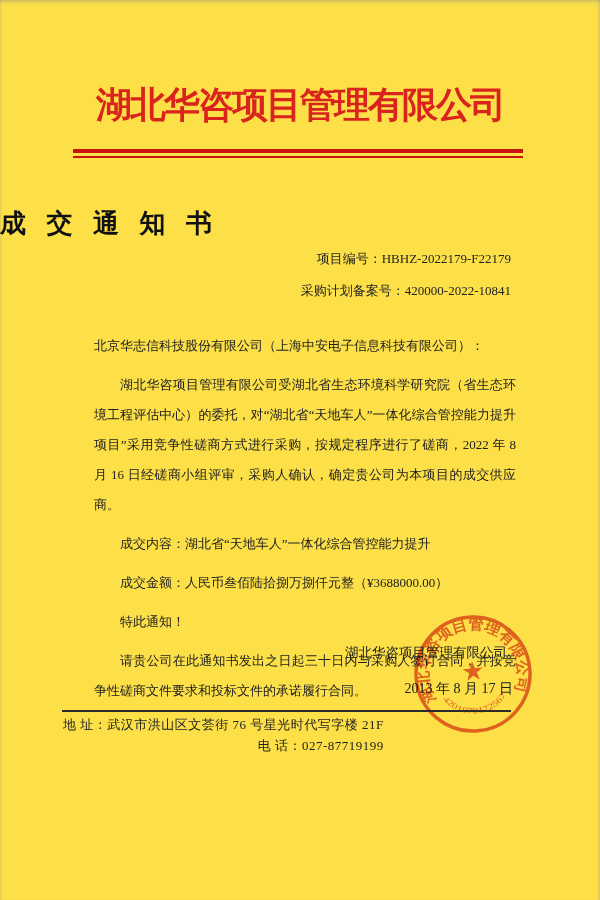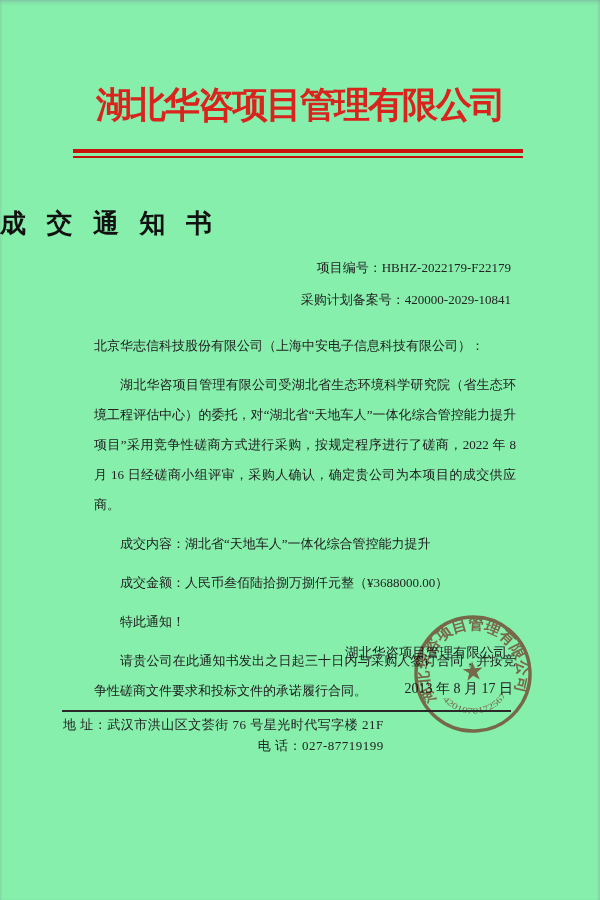--- a/index.html
+++ b/index.html
@@ -1,19 +1,19 @@
 <!DOCTYPE html>
 <html><head>
 <meta charset="utf-8">
 <style>
   * { margin:0; padding:0; box-sizing:border-box; }
   html,body { background:#ffffff; }
   .page {
     position:relative; width:600px; height:900px; margin:0 auto;
-    background:#86efac;
+    background:#fde047;
     font-family:"Liberation Serif","DejaVu Serif",serif;
     color:#1c1c1c;
     overflow:hidden;
     box-shadow: inset 0 4px 5px -3px rgba(120,130,145,.5),
                 inset -3px 0 3px -2px rgba(120,130,145,.3),
                 inset 2px 0 2px -1px rgba(120,130,145,.18);
   }
   .letterhead {
     position:absolute; top:84px; left:0; width:100%;
     text-align:center; font-size:36px; line-height:42px;
@@ -22,21 +22,21 @@
   .rule {
     position:absolute; top:149px; left:73px; width:450px; height:9px;
     border-top:4px solid #c9120e; border-bottom:2px solid #c9120e;
   }
   .doc-title {
     position:absolute; top:209px; left:0; width:100%;
     font-size:26px; line-height:30px;
     font-weight:bold; color:#111; letter-spacing:4px; word-spacing:6px;
   }
   .meta {
-    position:absolute; top:252px; right:89px;
+    position:absolute; top:243px; right:89px;
     text-align:right; font-size:13px; line-height:32px; color:#222;
   }
   .body {
     position:absolute; top:322px; left:85px; width:440px;
     font-size:13px; line-height:30px; text-align:justify; color:#212121;
   }
   .body p { margin:9px; }
   .indent { text-indent:2em; }
   .mt2 { margin-top:2px; } .mt4 { margin-top:4px; } .mt6 { margin-top:6px; }
   .sig-company { position:absolute; top:644px; right:93px; font-size:13.5px; color:#212121; }
@@ -57,21 +57,21 @@
 
 <div class="page">
 
   <div class="letterhead">湖北华咨项目管理有限公司</div>
   <div class="rule"></div>
 
   <h1 class="doc-title">成 交 通 知 书</h1>
 
   <div class="meta">
     <div class="meta-line"><span>项目编号：</span><span>HBHZ-2022179-F22179</span></div>
-    <div class="meta-line"><span>采购计划备案号：</span><span>420000-2029-10841</span></div>
+    <div class="meta-line"><span>采购计划备案号：</span><span>420000-2022-10841</span></div>
   </div>
 
   <div class="body">
     <p class="salutation">北京华志信科技股份有限公司（上海中安电子信息科技有限公司）：</p>
     <p class="indent mt2">湖北华咨项目管理有限公司受湖北省生态环境科学研究院（省生态环境工程评估中心）的委托，对“湖北省“天地车人”一体化综合管控能力提升项目”采用竞争性磋商方式进行采购，按规定程序进行了磋商，2022 年 8 月 16 日经磋商小组评审，采购人确认，确定贵公司为本项目的成交供应商。</p>
     <p class="indent mt4">成交内容：湖北省“天地车人”一体化综合管控能力提升</p>
     <p class="indent mt2">成交金额：人民币叁佰陆拾捌万捌仟元整（¥3688000.00）</p>
     <p class="indent mt6">特此通知！</p>
     <p class="indent mt6">请贵公司在此通知书发出之日起三十日内与采购人签订合同，并按竞争性磋商文件要求和投标文件的承诺履行合同。</p>
   </div>

